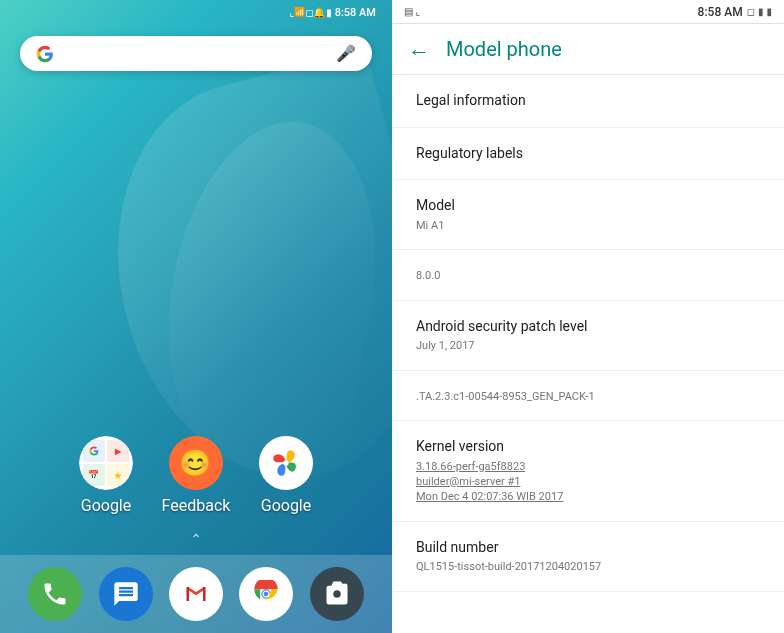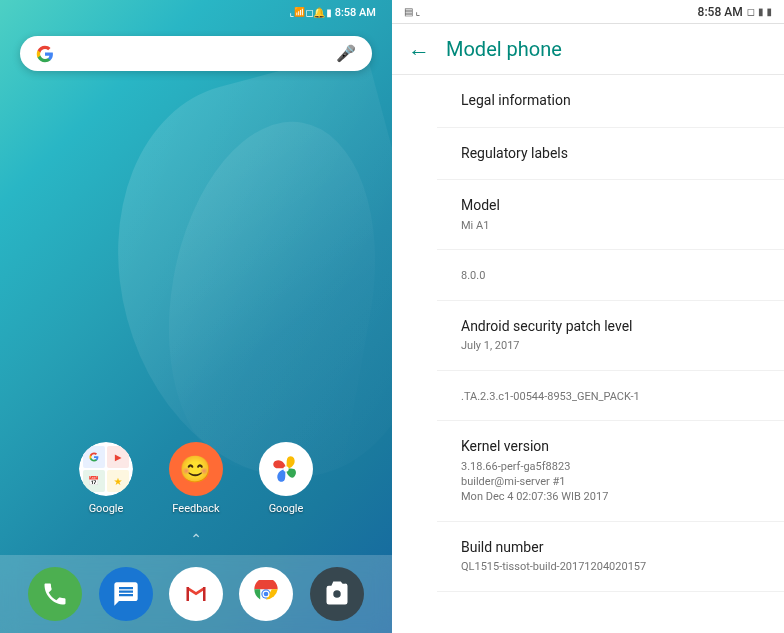--- a/index.html
+++ b/index.html
@@ -114,21 +114,21 @@
       height: 54px;
       border-radius: 50%;
       display: flex;
       align-items: center;
       justify-content: center;
       margin-bottom: 6px;
       overflow: hidden;
     }
     .app-label {
       color: white;
-      font-size: 11px;
+      font-size: 16px;
       text-align: center;
       text-shadow: 0 1px 2px rgba(0,0,0,0.5);
     }
 
     
     .google-folder {
       background: white;
       display: grid;
       grid-template-columns: 1fr 1fr;
       grid-template-rows: 1fr 1fr;
@@ -231,21 +231,20 @@
     .toolbar-title {
       color: #00897b;
       font-size: 20px;
       font-weight: 400;
     }
 
     .settings-list {
       flex: 1;
       overflow-y: auto;
       background: white;
-      padding-left: 45px;
     }
     .settings-item {
       padding: 16px 24px;
       border-bottom: 1px solid #f0f0f0;
     }
     .settings-item-title {
       font-size: 14px;
       color: #212121;
       font-weight: 400;
       line-height: 1.4;
@@ -412,21 +411,21 @@
     </div>
     <div class="settings-item">
       <div class="settings-item-title">Android security patch level</div>
       <div class="settings-item-value">July 1, 2017</div>
     </div>
     <div class="settings-item">
       <div class="settings-item-value">.TA.2.3.c1-00544-8953_GEN_PACK-1</div>
     </div>
     <div class="settings-item">
       <div class="settings-item-title">Kernel version</div>
-      <div class="settings-item-value" style="white-space: pre-line;">3.18.66-perf-ga5f8823
+      <div class="settings-item-value" style="white-space: pre-line; text-decoration: underline;">3.18.66-perf-ga5f8823
 builder@mi-server #1
 Mon Dec 4 02:07:36 WIB 2017</div>
     </div>
     <div class="settings-item">
       <div class="settings-item-title">Build number</div>
       <div class="settings-item-value">QL1515-tissot-build-20171204020157</div>
     </div>
   </div>
 </div>
 

